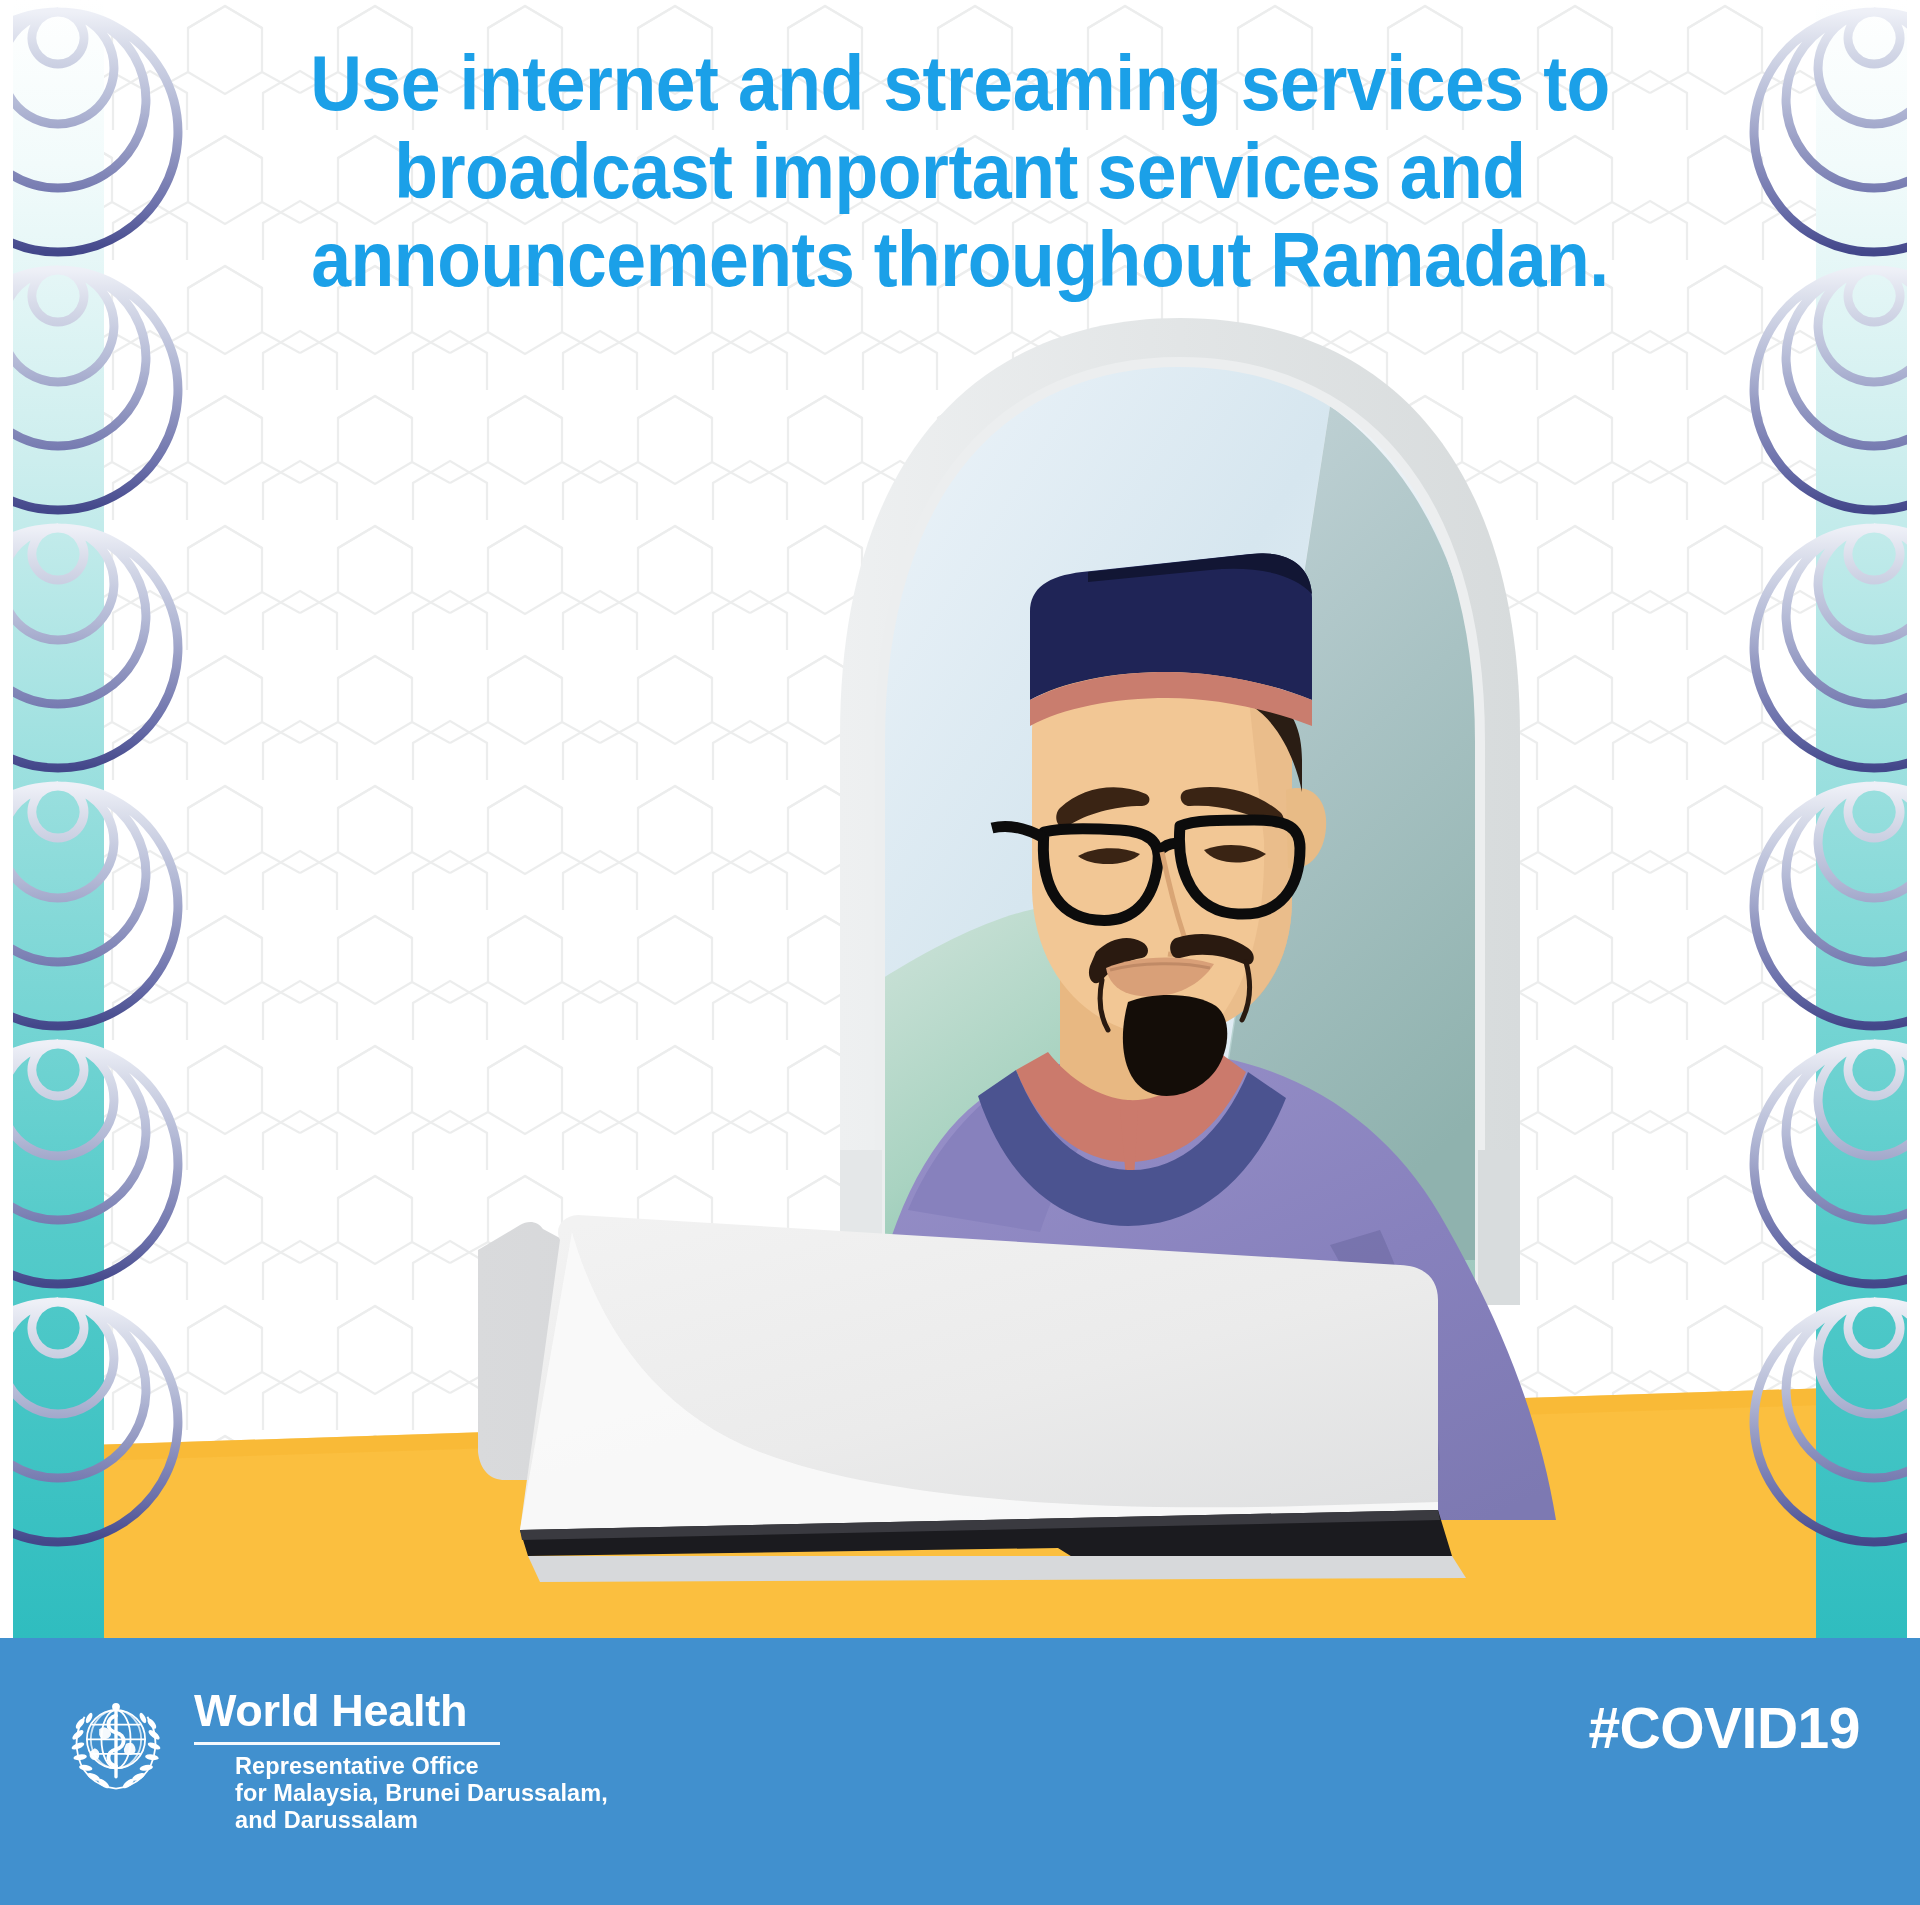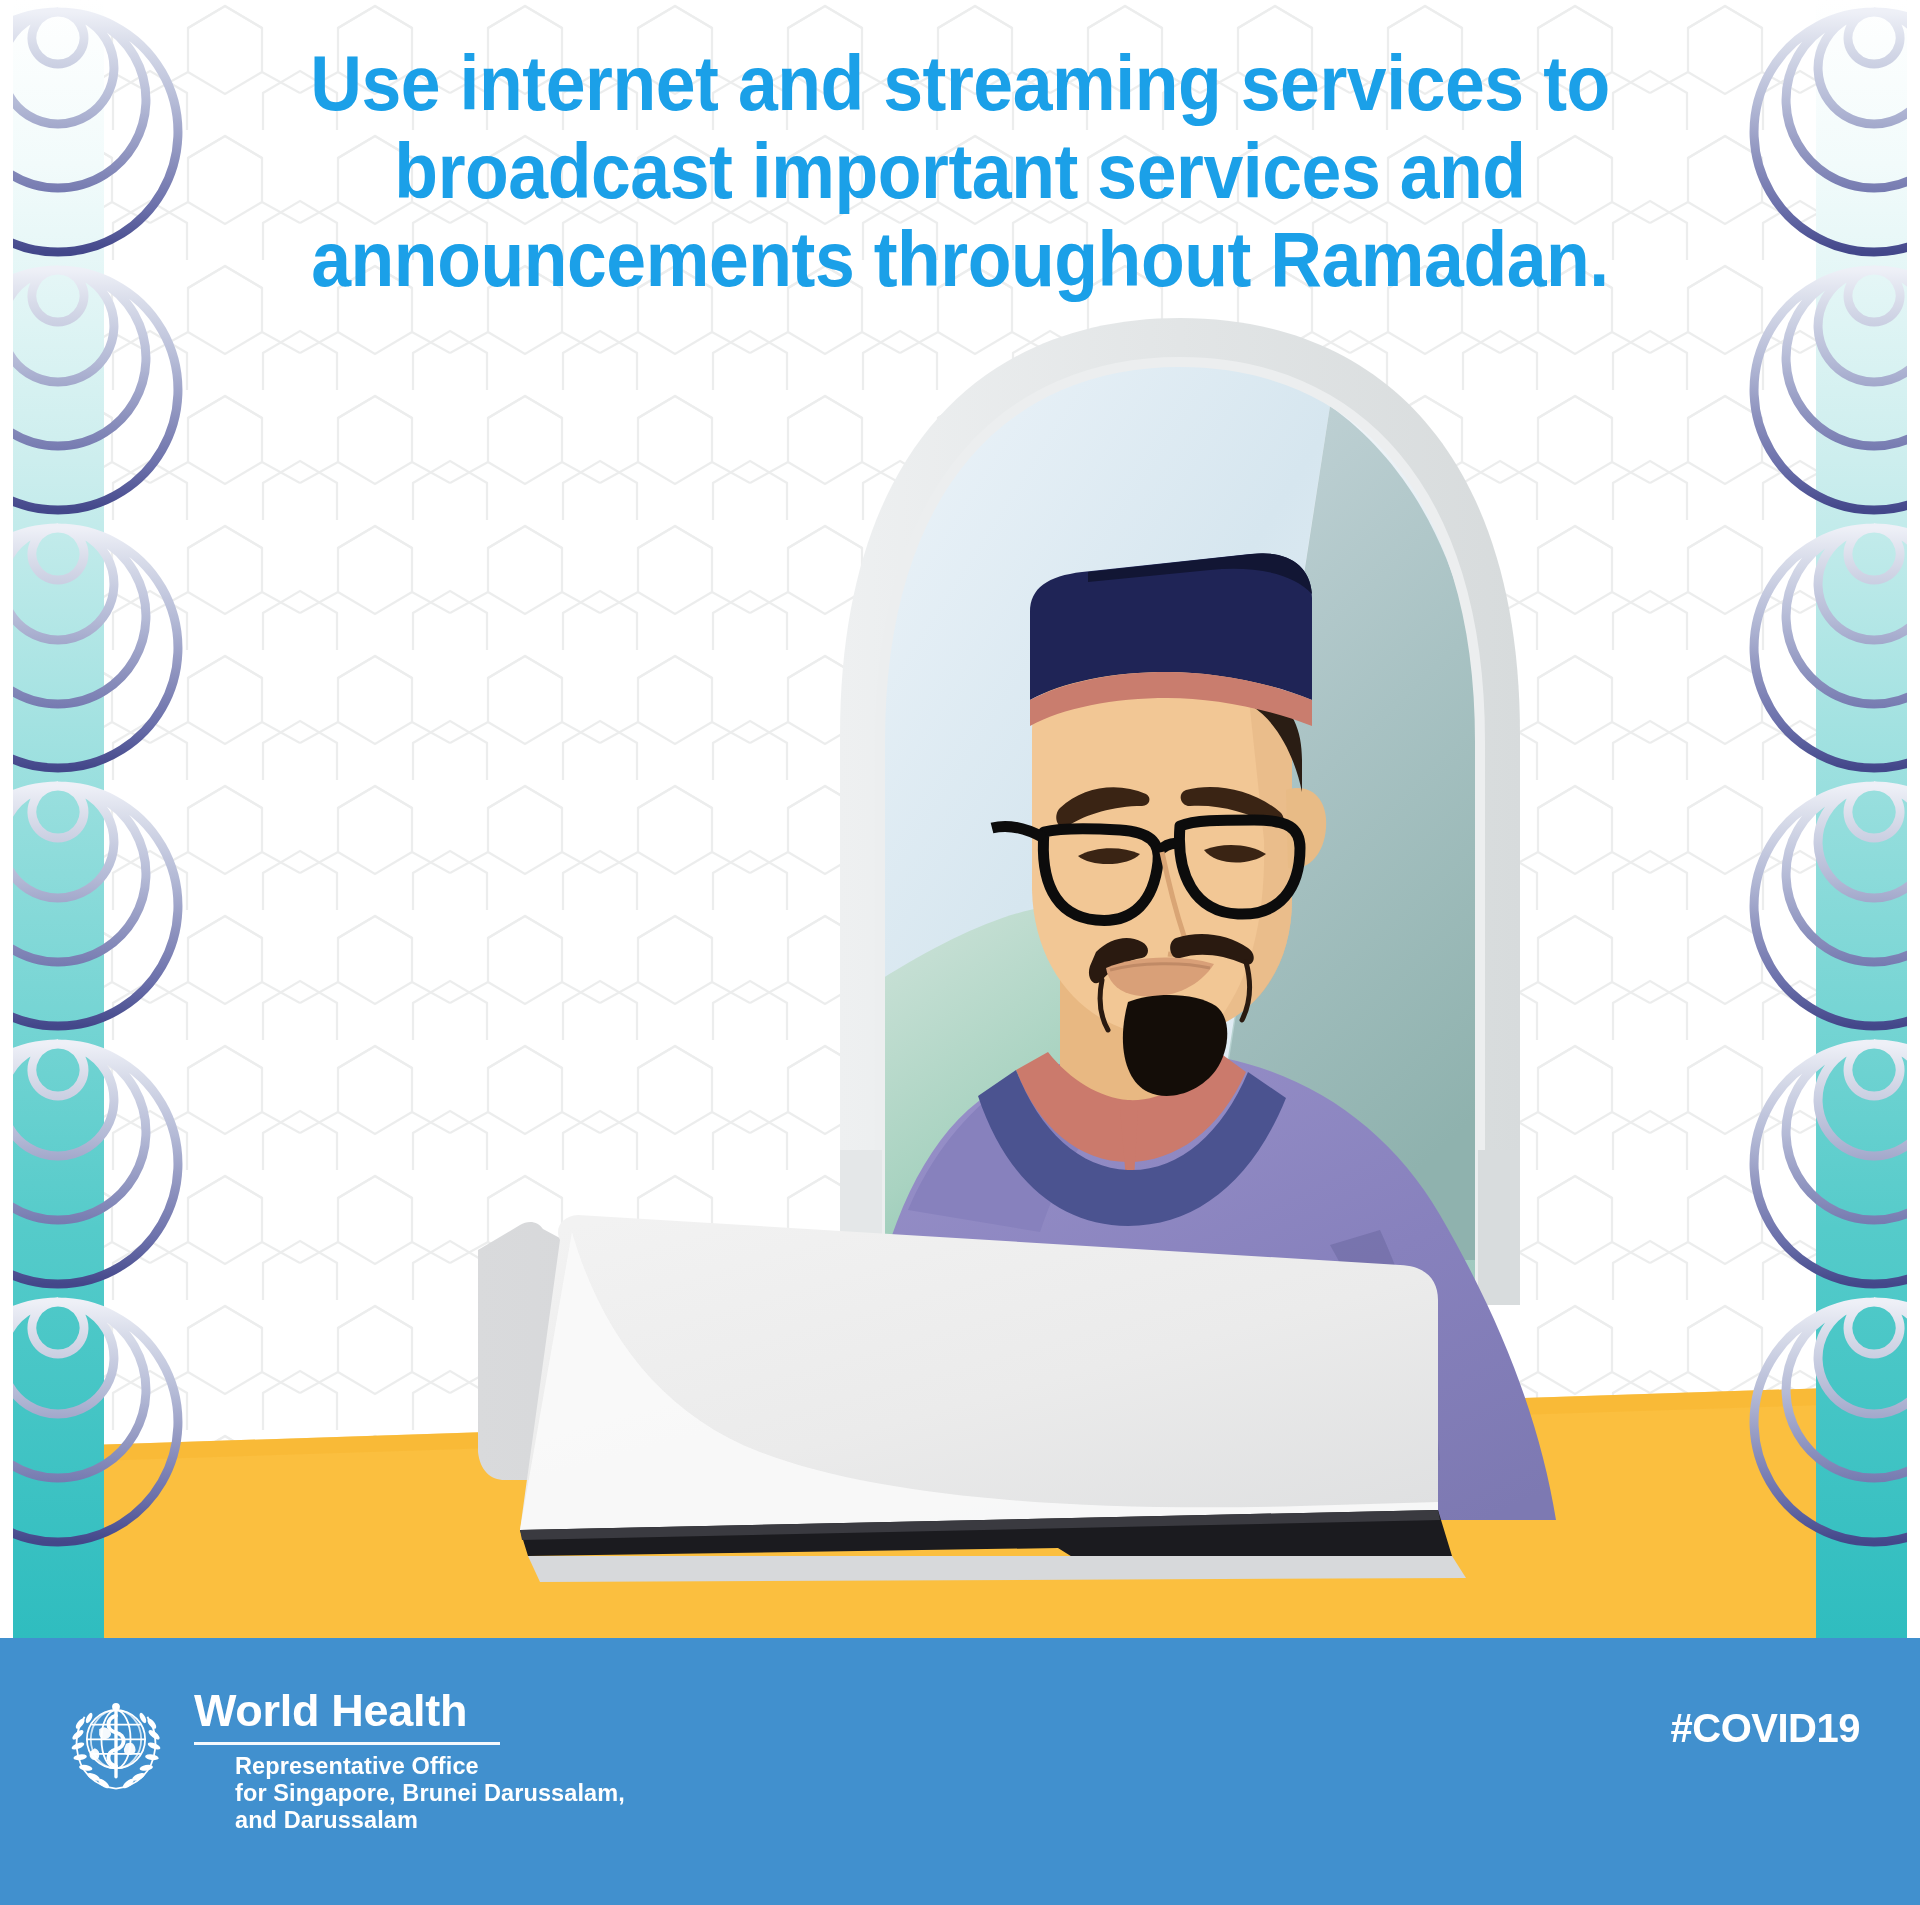--- a/index.html
+++ b/index.html
@@ -46,21 +46,21 @@
   }
   .who-rule{height:3px;background:#ffffff;margin:9px 0 8px 0;width:306px;opacity:.95;}
   .who-sub{
     color:#ffffff;
     font-family:"Liberation Sans Narrow","Liberation Sans",sans-serif;
     font-weight:bold;font-size:23.5px;line-height:27px;letter-spacing:0.1px;margin-left:41px;
   }
   .hashtags{
     position:absolute;right:60px;top:56px;text-align:right;color:#ffffff;
     font-family:"Liberation Sans Narrow","Liberation Sans",sans-serif;
-    font-weight:bold;font-size:40px;line-height:69px;letter-spacing:-0.5px;
+    font-weight:bold;font-size:57px;line-height:69px;letter-spacing:-0.5px;
   }
   .hashtags span{display:block;}
 </style>
 </head>
 <body>
 
 <div id="poster">
 
   <div class="stage">
     <svg width="1920" height="1638" viewBox="0 0 1920 1638" xmlns="http://www.w3.org/2000/svg">
@@ -364,21 +364,21 @@
           <rect x="97" y="28" width="6" height="130" rx="3"></rect>
         </g>
         <path d="M100,46 c-18,4 -18,26 0,30 c18,4 18,26 0,30 c-18,4 -18,26 0,30" fill="none" stroke="#ffffff" stroke-width="7" stroke-linecap="round"></path>
         <circle cx="100" cy="30" r="7" fill="#ffffff"></circle>
       </svg>
 
       <div class="who-text">
         <div class="who-name">World Health</div>
         <div class="who-rule"></div>
         <div class="who-sub">Representative Office</div>
-        <div class="who-sub">for Singapore, Brunei Darussalam,</div>
+        <div class="who-sub">for Malaysia, Brunei Darussalam,</div>
         <div class="who-sub">and Darussalam</div>
       </div>
     </div>
 
     <div class="hashtags">
       <span>#COVID19</span>
     </div>
   </div>
 
 </div>

